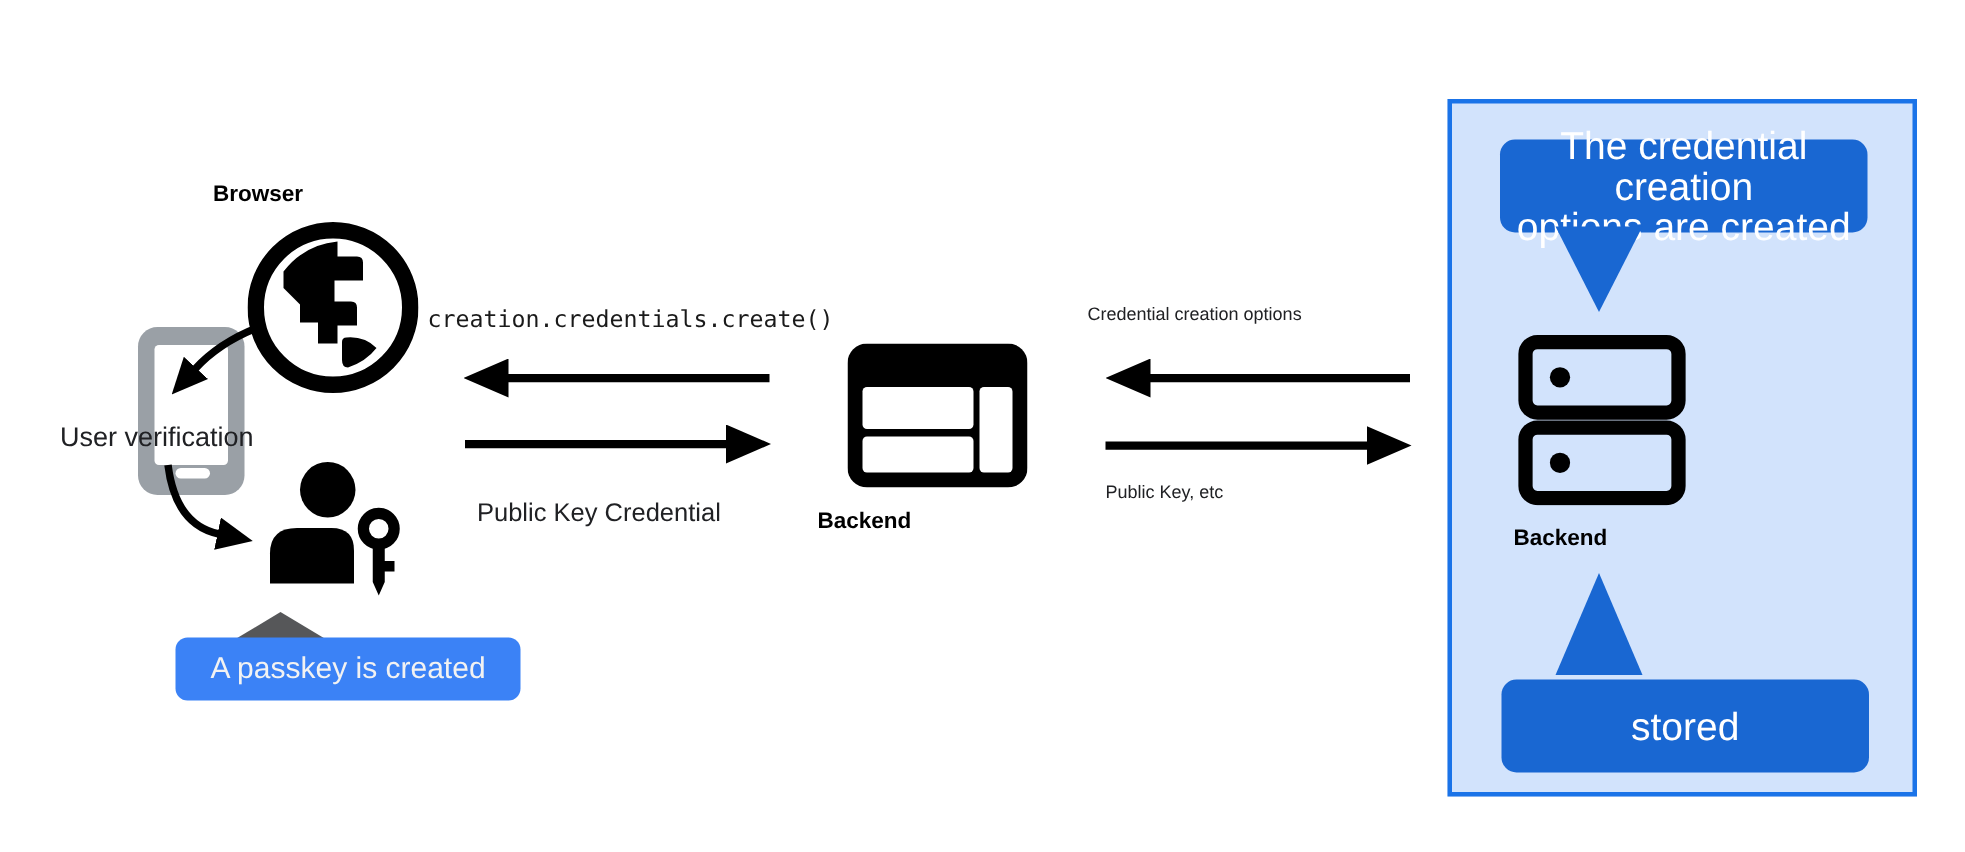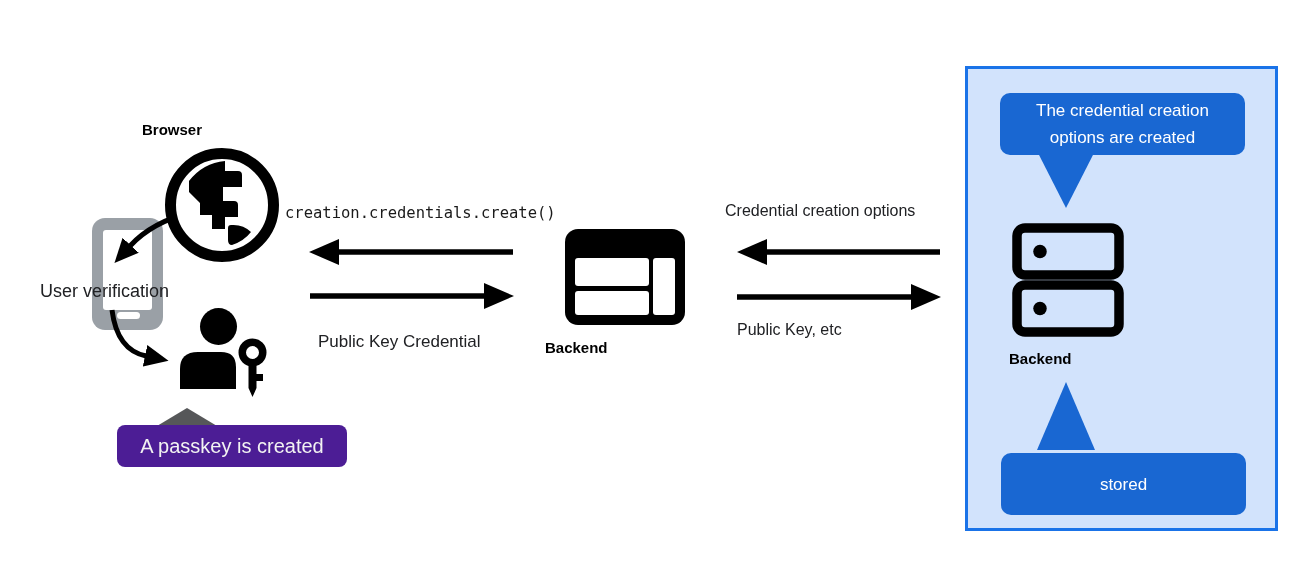--- a/index.html
+++ b/index.html
@@ -3,39 +3,39 @@
 <meta charset="utf-8">
 <style>
   html,body{margin:0;padding:0;background:#fff;}
   .stage{
     position:relative;width:1310px;height:568px;background:#ffffff;overflow:hidden;
     font-family:"Liberation Sans", sans-serif;color:#202124;
   }
   .abs{position:absolute;}
   .lbl{position:absolute;text-align:left;white-space:nowrap;}
   .node-lbl{font-weight:bold;font-size:15px;color:#000;}
-  .msg-lbl{font-size:16px;color:#202124;}
+  .msg-lbl{font-size:12px;color:#202124;}
   .code-lbl{font-family:"DejaVu Sans Mono","Liberation Mono",monospace;font-size:15.5px;color:#1a1a1a;}
 
   
   .phone{position:absolute;left:92px;top:218px;width:71px;height:112px;background:#9aa0a6;border-radius:13px;}
   .phone-screen{position:absolute;left:11px;top:12px;width:49px;height:80px;background:#ffffff;border-radius:3px;}
   .phone-bar{position:absolute;left:25px;top:94px;width:23px;height:7px;background:#ffffff;border-radius:3.5px;}
 
   
-  .gray-callout{position:absolute;left:117px;top:425px;width:230px;height:42px;background:#4c1d95;border-radius:8px;
+  .gray-callout{position:absolute;left:117px;top:425px;width:230px;height:42px;background:#3b82f6;border-radius:8px;
     display:flex;align-items:center;justify-content:center;font-size:20px;color:#f2f2f2;}
   .gray-tail{position:absolute;left:157px;top:408px;width:0;height:0;
     border-left:30px solid transparent;border-right:30px solid transparent;border-bottom:18px solid #565759;}
 
   
   .panel{position:absolute;left:965px;top:66px;width:313px;height:465px;background:#d2e3fc;border:3px solid #1a73e8;box-sizing:border-box;}
   .blue-callout{position:absolute;width:245px;height:62px;background:#1967d2;border-radius:10px;
     display:flex;flex-direction:column;align-items:center;justify-content:center;
-    font-size:17px;line-height:27px;color:#ffffff;}
+    font-size:26px;line-height:27px;color:#ffffff;text-align:center;}
   .blue-tail-down{position:absolute;left:69px;top:82px;width:0;height:0;
     border-left:29px solid transparent;border-right:29px solid transparent;border-top:57px solid #1967d2;}
   .blue-tail-up{position:absolute;left:69px;top:313px;width:0;height:0;
     border-left:29px solid transparent;border-right:29px solid transparent;border-bottom:68px solid #1967d2;}
 </style>
 </head>
 <body>
 
 <div class="stage">
 

